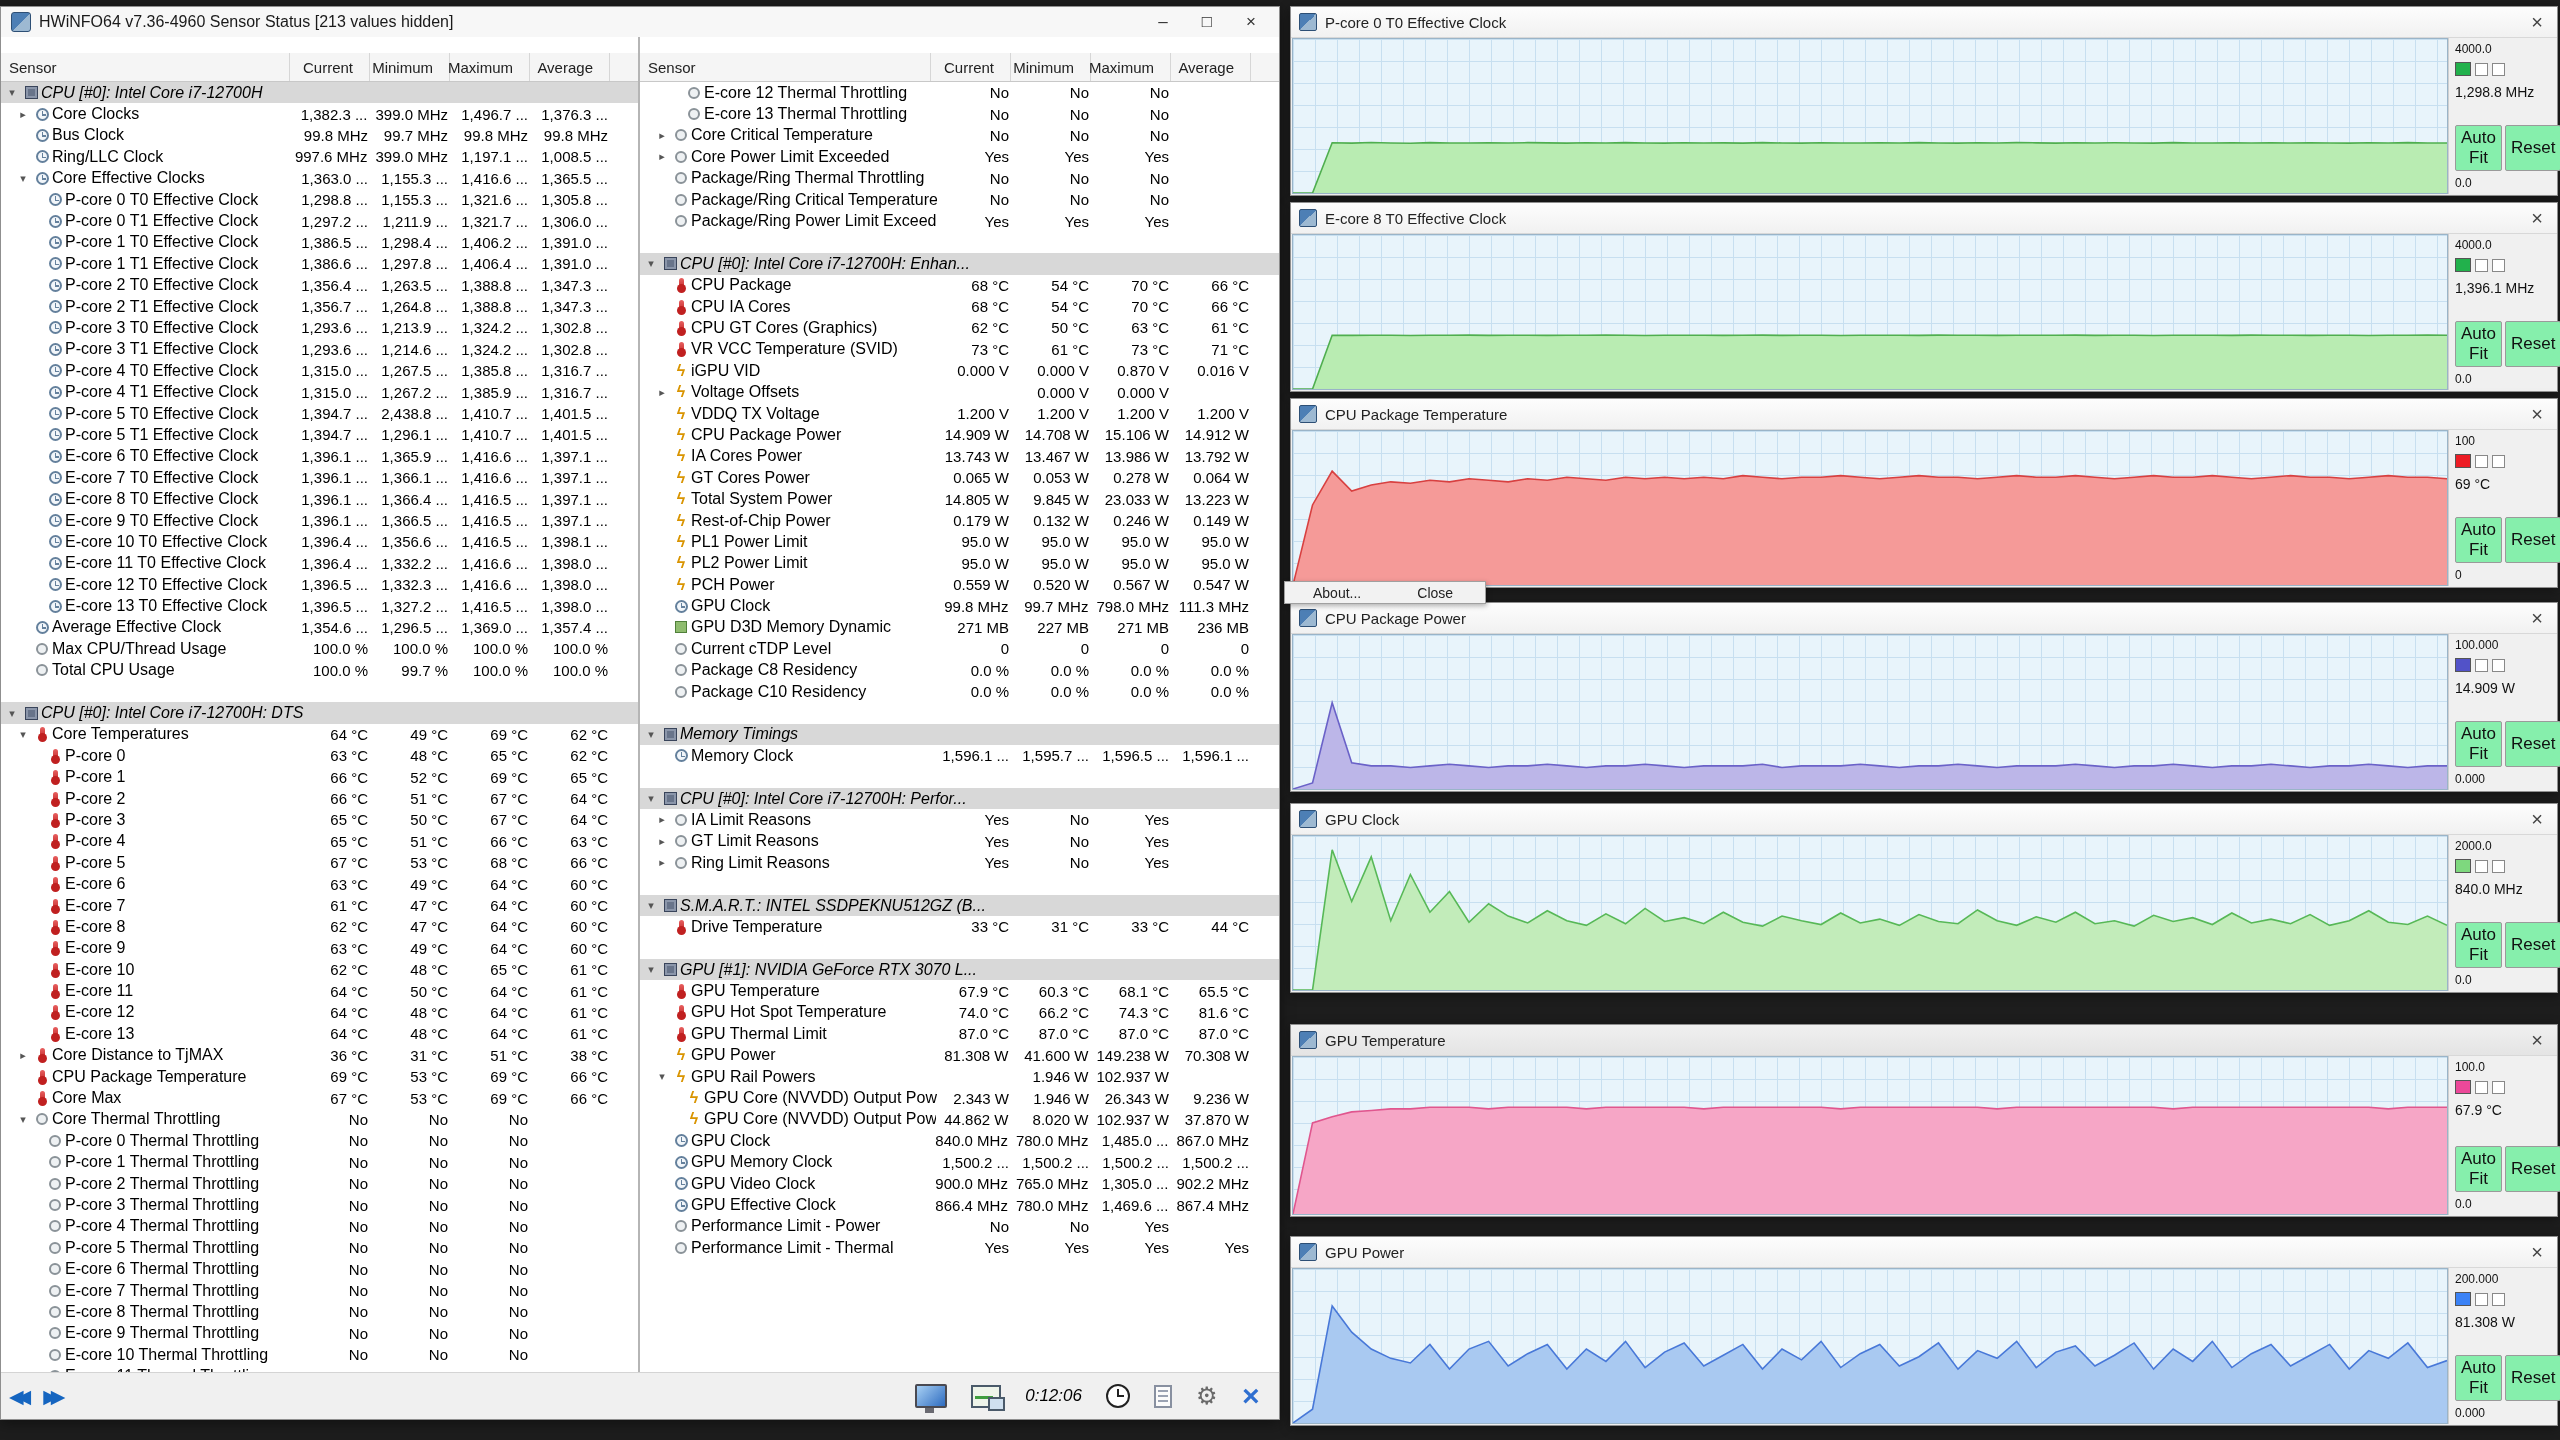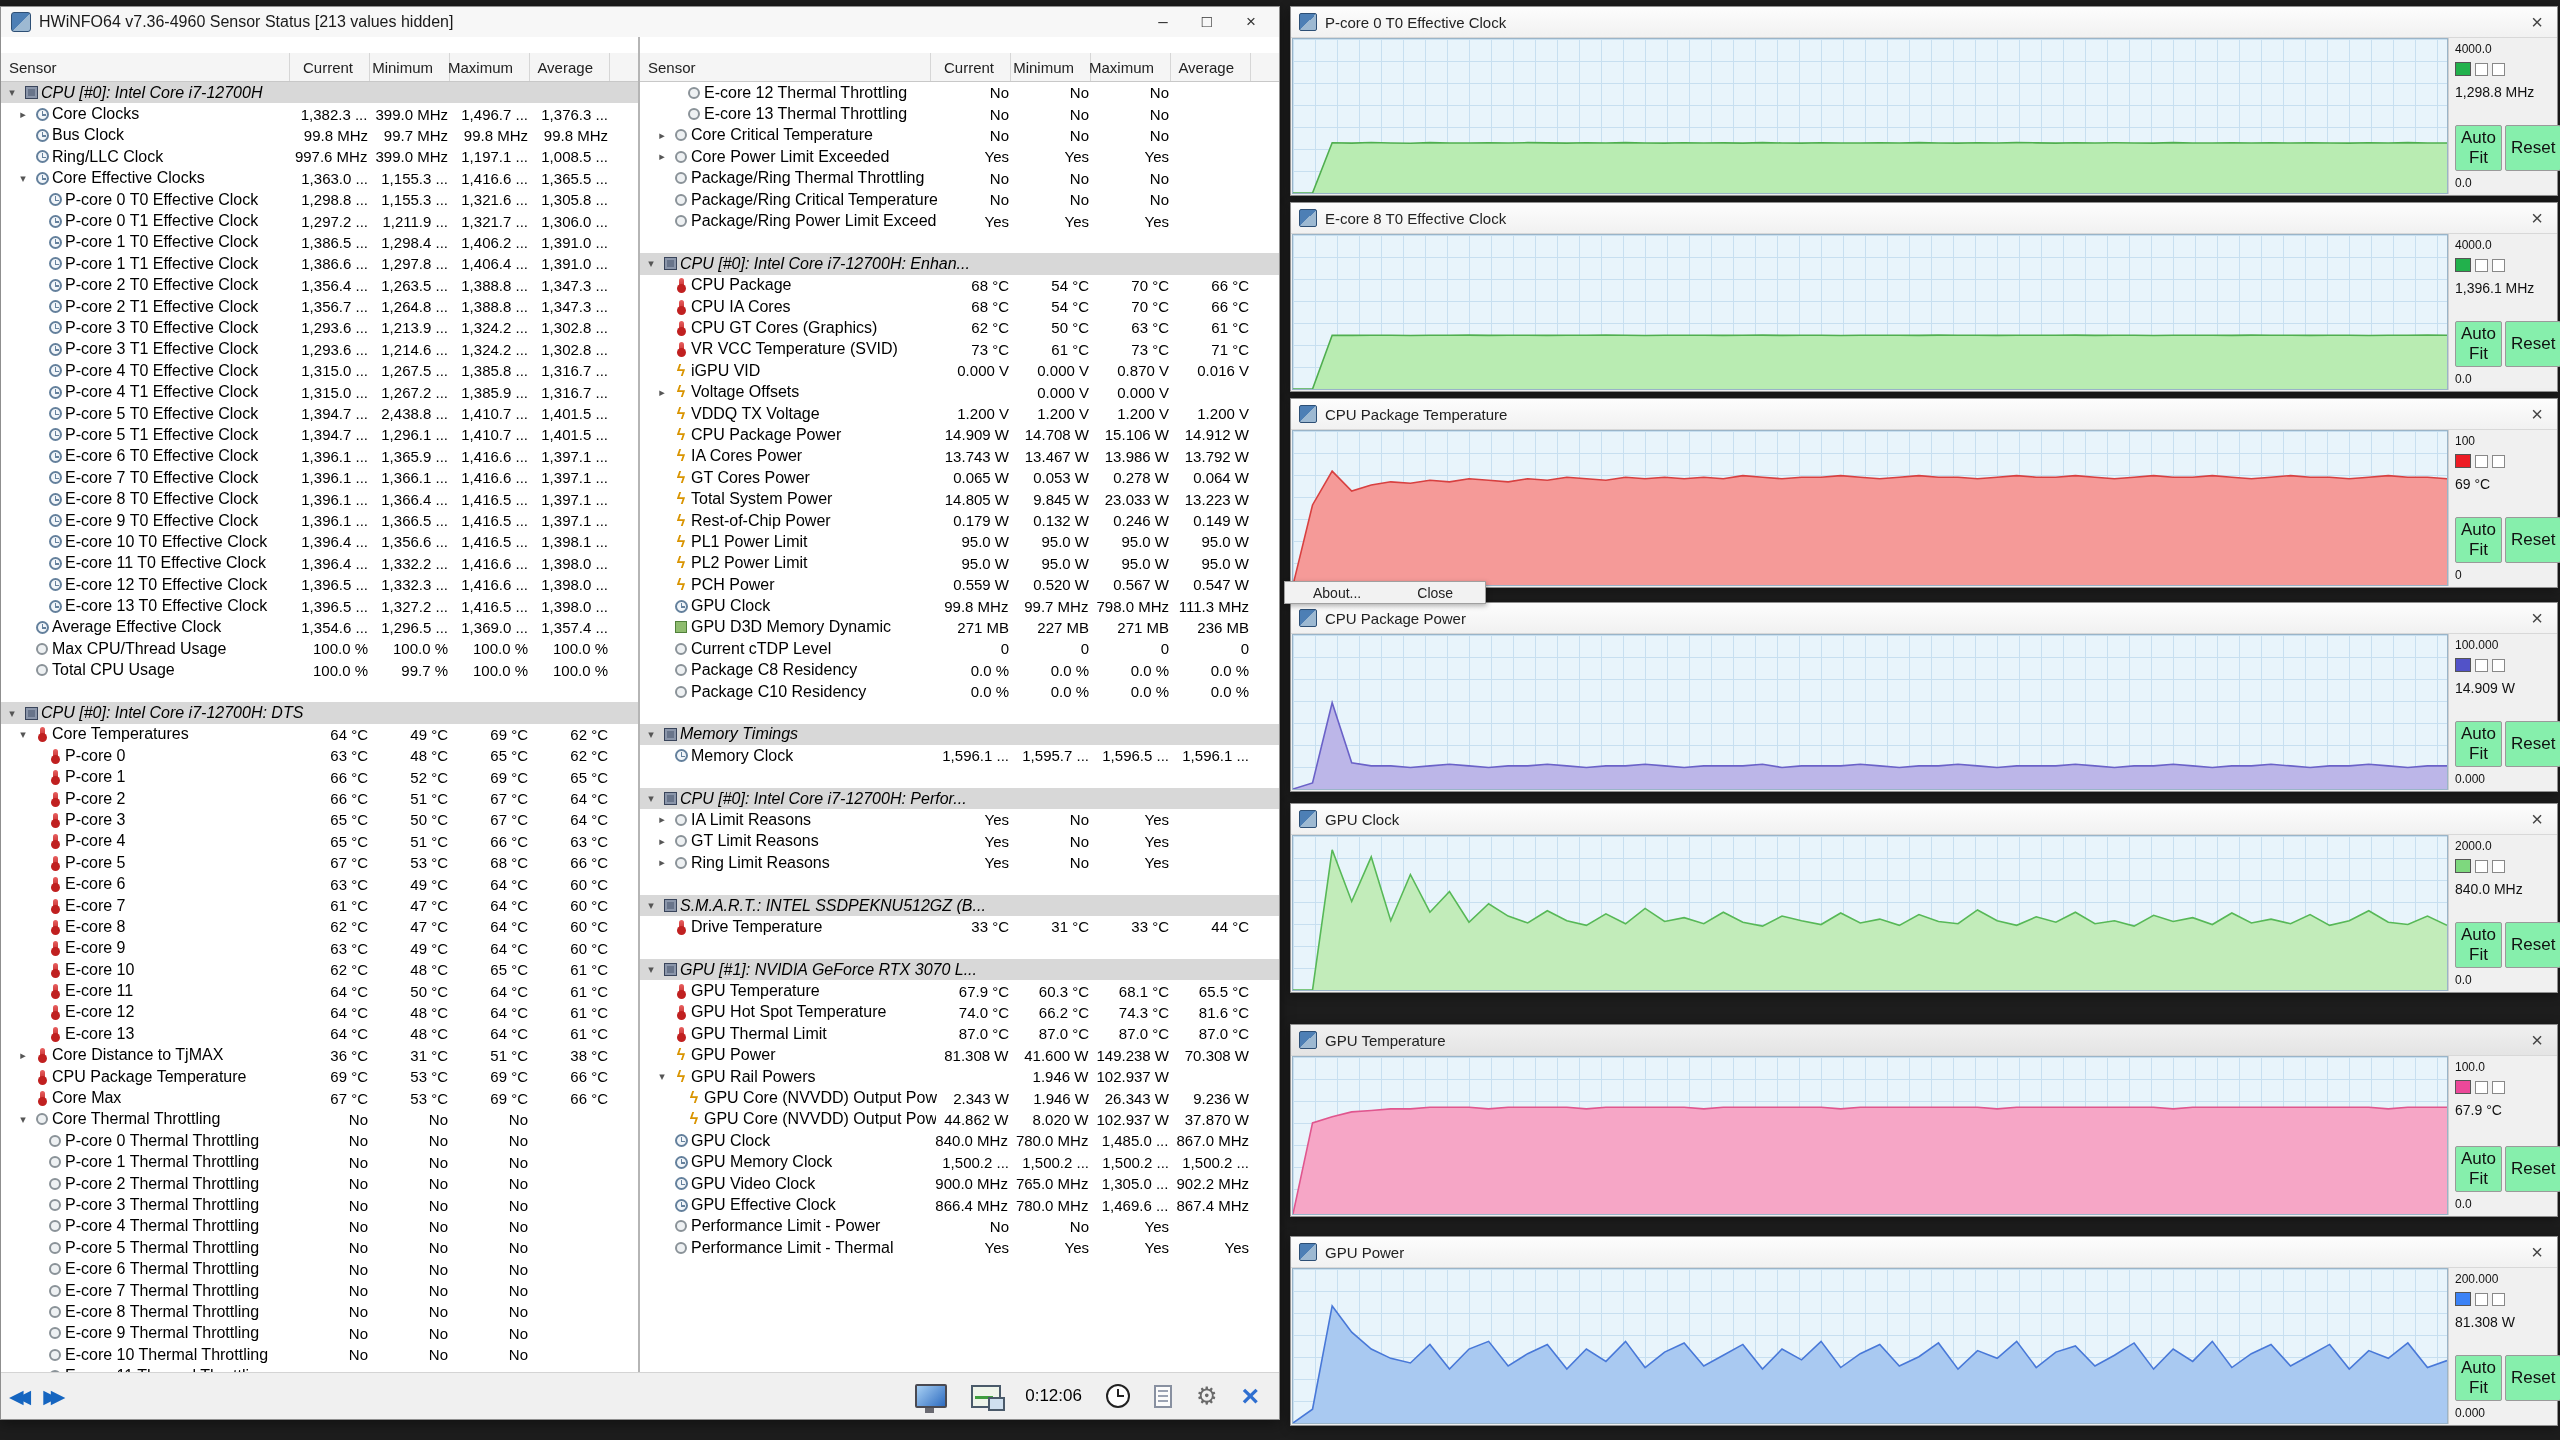--- a/index.html
+++ b/index.html
@@ -42,21 +42,21 @@
   .i-temp::after{content:'';position:absolute;left:-2px;bottom:-1px;width:9px;height:9px;background:#c02020;border-radius:50%;}
   .i-power{color:#dSA;}
   .i-power{color:#d99400;font-weight:bold;font-size:16px;line-height:14px;}
   .i-gauge{width:12px;height:12px;border:2px solid #8a9298;border-radius:50%;box-sizing:border-box;background:#eef1f3;}
   .i-mem{width:12px;height:12px;background:#8fbc6f;border:1px solid #50803a;box-sizing:border-box;}
   .i-chip{width:13px;height:13px;background:#68748a;border:1px solid #39445a;box-shadow:inset 0 0 0 2px #8b96aa;box-sizing:border-box;}
   
   .toolbar{position:absolute;left:0;right:0;bottom:0;height:46px;background:#f0f0f0;border-top:1px solid #d4d4d4;display:flex;align-items:center;}
   .navgrp{display:flex;gap:10px;margin-left:8px;}
   .nav{color:#1565c0;font-size:19px;letter-spacing:-7px;padding-right:9px;cursor:default;}
-  .trygrp{margin-left:auto;margin-right:20px;display:flex;align-items:center;gap:24px;}
+  .trygrp{margin-left:auto;margin-right:20px;display:flex;align-items:center;gap:24px;font-style:italic;}
   .i-mon{width:28px;height:20px;background:linear-gradient(135deg,#a8d0f4,#2e6cc0);border:2px solid #4a4a52;border-radius:2px;position:relative;}
   .i-mon::after{content:'';position:absolute;left:8px;bottom:-7px;width:9px;height:5px;background:#6a6a72;}
   .i-sens{width:26px;height:19px;background:#eef4ea;border:2px solid #4a5a6a;position:relative;}
   .i-sens::before{content:'';position:absolute;left:2px;top:9px;width:18px;height:3px;background:#3f9e3f;}
   .i-sens::after{content:'';position:absolute;right:-6px;bottom:-5px;width:13px;height:10px;background:#cfe0f0;border:2px solid #4a5a6a;}
   .timetxt{font-size:17px;color:#000;}
   .i-clockbig{width:24px;height:24px;border:2.5px solid #222;border-radius:50%;position:relative;background:#fff;box-sizing:border-box;}
   .i-clockbig::before{content:'';position:absolute;left:9px;top:3px;width:2px;height:8px;background:#222;}
   .i-clockbig::after{content:'';position:absolute;left:9px;top:9px;width:7px;height:2px;background:#222;}
   .i-rep{width:18px;height:23px;background:#fbfbfb;border:2px solid #8890a0;position:relative;box-sizing:border-box;}

